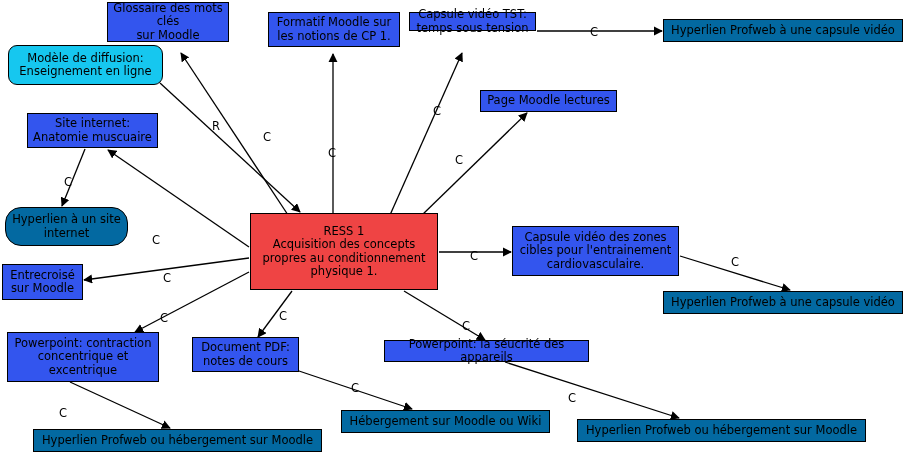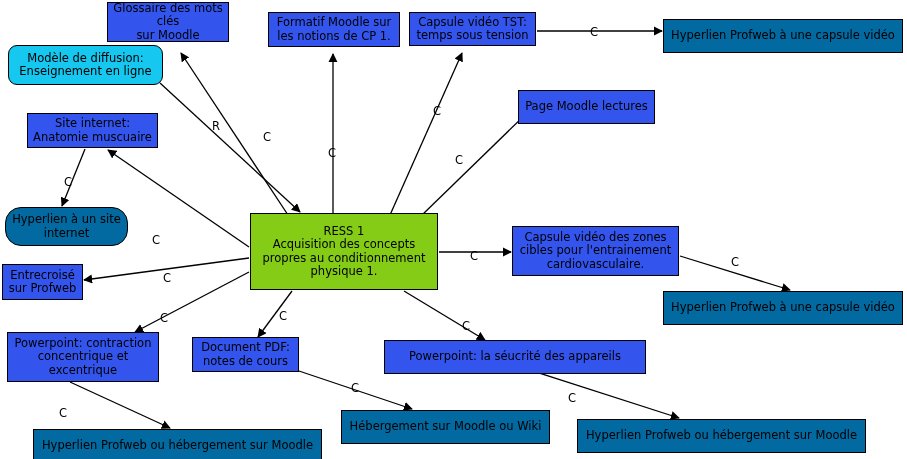--- a/index.html
+++ b/index.html
@@ -27,27 +27,27 @@
     position: absolute;
     box-sizing: border-box;
     border: 1px solid #000000;
     display: flex;
     align-items: center;
     justify-content: center;
     text-align: center;
     font-size: 11.5px;
     line-height: 13.5px;
     color: #000000;
-    padding: 16px 4px;
+    padding: 8px 4px;
     z-index: 5;
     white-space: pre-line;
   }
   .node.blue   { background: #3355ee; }
   .node.cyan   { background: #16c7ef; border-radius: 9px; }
-  .node.gray   { background: #84cc16; }
+  .node.gray   { background: #ef4444; }
   .node.white  { background: #0369a1; }
   .link-label {
     position: absolute;
     font-size: 11.5px;
     color: #000000;
     background: transparent;
     z-index: 6;
     line-height: 12px;
     white-space: nowrap;
   }
@@ -87,41 +87,41 @@
   <div id="node-layer">
       <div class="node blue" style="left: 107px; top: 2px; width: 122px; height: 40px;">Glossaire des mots clés
 sur Moodle</div>
       <div class="node blue" style="left: 268px; top: 12px; width: 132px; height: 35px;">Formatif Moodle sur
 les notions de CP 1.</div>
       <div class="node blue" style="left: 409px; top: 12px; width: 127px; height: 19px;">Capsule vidéo TST:
 temps sous tension</div>
       <div class="node white" style="left: 663px; top: 19px; width: 240px; height: 23px;">Hyperlien Profweb à une capsule vidéo</div>
       <div class="node cyan" style="left: 8px; top: 45px; width: 155px; height: 40px;">Modèle de diffusion:
 Enseignement en ligne</div>
-      <div class="node blue" style="left: 518px; top: 90px; width: 137px; height: 22px;">Page Moodle lectures</div>
+      <div class="node blue" style="left: 480px; top: 90px; width: 137px; height: 22px;">Page Moodle lectures</div>
       <div class="node blue" style="left: 27px; top: 113px; width: 131px; height: 35px;">Site internet:
 Anatomie muscuaire</div>
       <div class="node white" style="left: 5px; top: 207px; width: 123px; height: 39px; border-radius: 16px;">Hyperlien à un site
 internet</div>
       <div class="node gray" style="left: 250px; top: 213px; width: 188px; height: 77px;">RESS 1
 Acquisition des concepts
 propres au conditionnement
 physique 1.</div>
       <div class="node blue" style="left: 512px; top: 226px; width: 167px; height: 50px;">Capsule vidéo des zones
 cibles pour l'entrainement
 cardiovasculaire.</div>
       <div class="node blue" style="left: 2px; top: 264px; width: 81px; height: 36px;">Entrecroisé
-sur Profweb</div>
+sur Moodle</div>
       <div class="node white" style="left: 663px; top: 291px; width: 240px; height: 23px;">Hyperlien Profweb à une capsule vidéo</div>
       <div class="node blue" style="left: 7px; top: 332px; width: 152px; height: 50px;">Powerpoint: contraction
 concentrique et
 excentrique</div>
       <div class="node blue" style="left: 192px; top: 337px; width: 107px; height: 35px;">Document PDF:
 notes de cours</div>
-      <div class="node blue" style="left: 384px; top: 340px; width: 262px; height: 22px;">Powerpoint: la séucrité des appareils</div>
+      <div class="node blue" style="left: 384px; top: 340px; width: 205px; height: 22px;">Powerpoint: la séucrité des appareils</div>
       <div class="node white" style="left: 341px; top: 410px; width: 209px; height: 23px;">Hébergement sur Moodle ou Wiki</div>
       <div class="node white" style="left: 577px; top: 419px; width: 289px; height: 23px;">Hyperlien Profweb ou hébergement sur Moodle</div>
       <div class="node white" style="left: 33px; top: 429px; width: 289px; height: 23px;">Hyperlien Profweb ou hébergement sur Moodle</div>
     </div>
   <div id="label-layer">
       <span class="link-label" style="left: 263px; top: 131px;">C</span>
       <span class="link-label" style="left: 328px; top: 147px;">C</span>
       <span class="link-label" style="left: 433px; top: 105px;">C</span>
       <span class="link-label" style="left: 455px; top: 154px;">C</span>
       <span class="link-label" style="left: 590px; top: 26px;">C</span>

